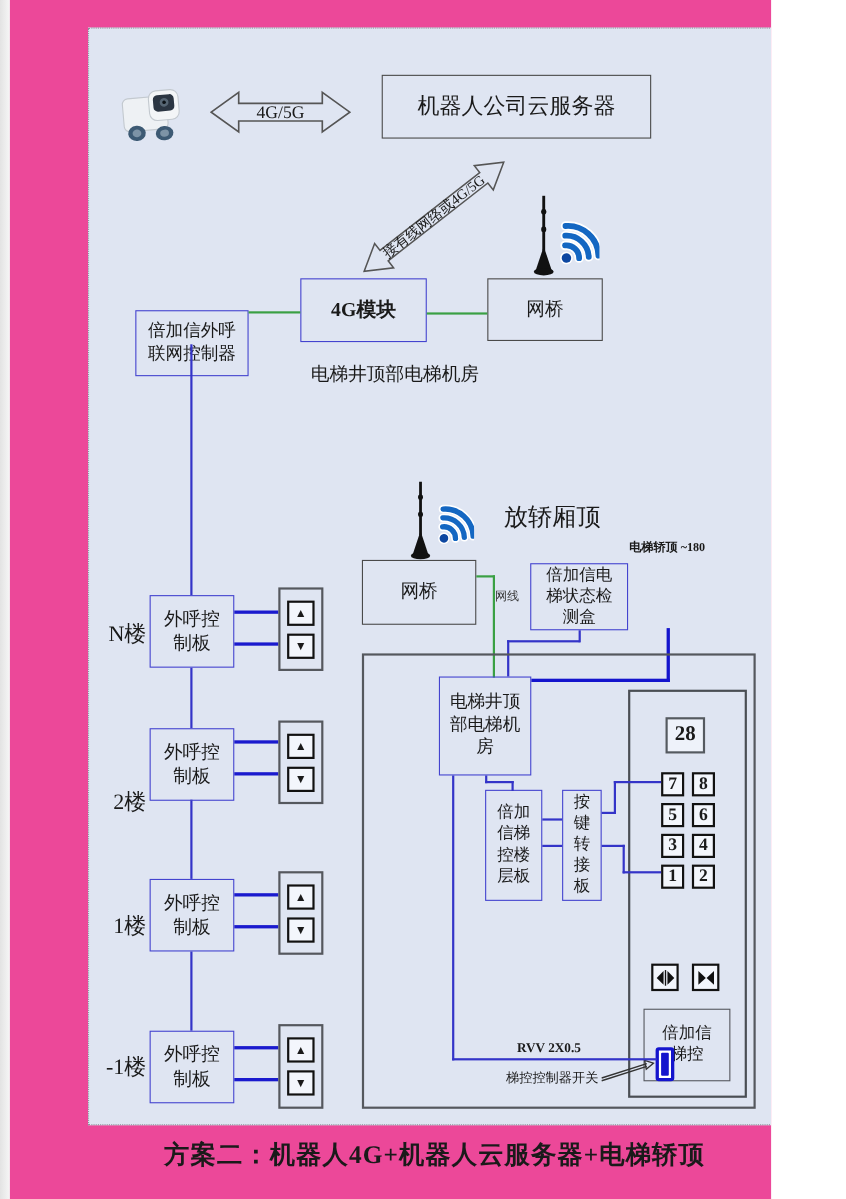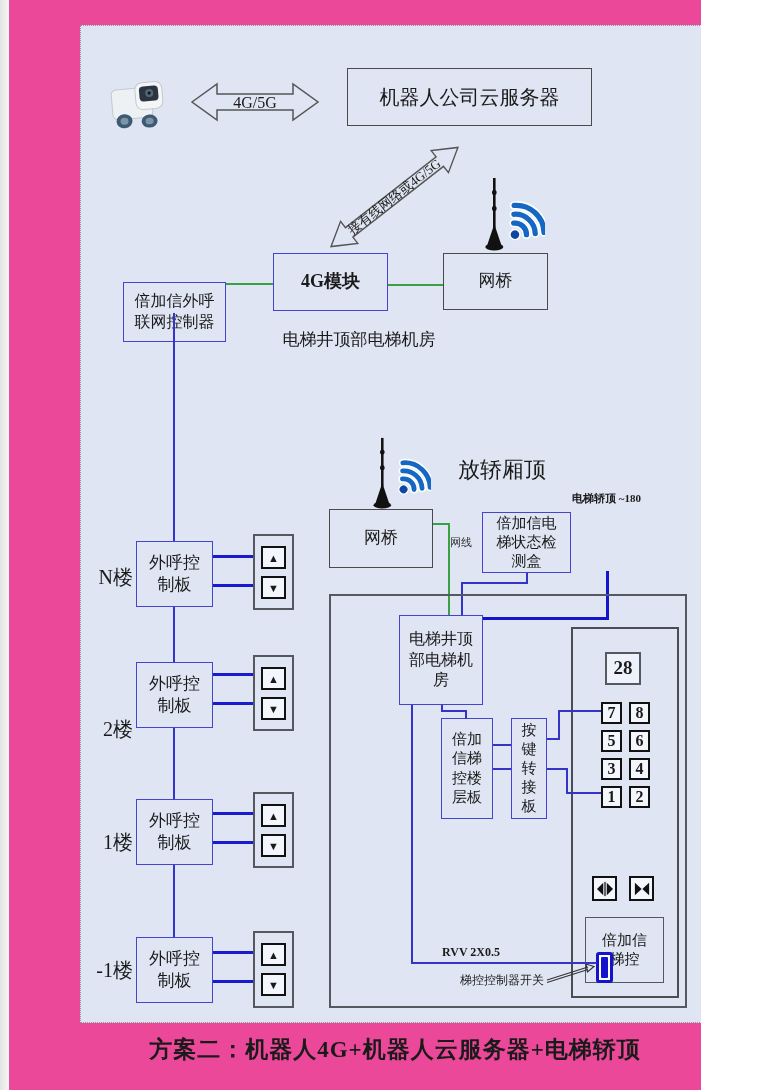--- a/index.html
+++ b/index.html
@@ -179,21 +179,21 @@
       <polygon points="2,2 2,16 9.6,9" fill="#111"></polygon>
       <polygon points="18,2 18,16 10.4,9" fill="#111"></polygon>
     </svg>
   </div>
 
   <div class="box" style="left:585px;top:917px;width:79px;height:66px;font-size:15px;padding:0 14px;border:1.5px solid #55585e;">倍加信梯控</div>
   <div class="lbl" style="left:596px;top:952px;width:17px;height:31px;border:3px solid #1414cd;border-radius:3px;background:#fff;box-sizing:border-box;">
     <div style="position:absolute;left:2px;top:2px;right:2px;bottom:2px;background:#1414cd;border-radius:1px;"></div>
   </div>
 
-  <div class="lbl" style="left:442px;top:945px;width:80px;font-size:12px;font-weight:bold;">RVV 2X0.5</div>
+  <div class="lbl" style="left:470px;top:945px;width:80px;font-size:12px;font-weight:bold;">RVV 2X0.5</div>
   <div class="lbl" style="left:460px;top:973px;width:95px;font-size:12px;">梯控控制器开关</div>
   <div class="lbl" style="left:544px;top:956px;">
     <svg width="54" height="28" viewBox="0 0 54 28">
       <line x1="3" y1="24" x2="44" y2="11" stroke="#333" stroke-width="1.2"></line>
       <line x1="3" y1="26.5" x2="44" y2="13.5" stroke="#333" stroke-width="1.2"></line>
       <polygon points="50,10.5 42,8 43.5,16" fill="none" stroke="#333" stroke-width="1.2"></polygon>
     </svg>
   </div>
 
   <div class="wire" style="left:441px;top:705px;width:2px;height:7px;"></div>

